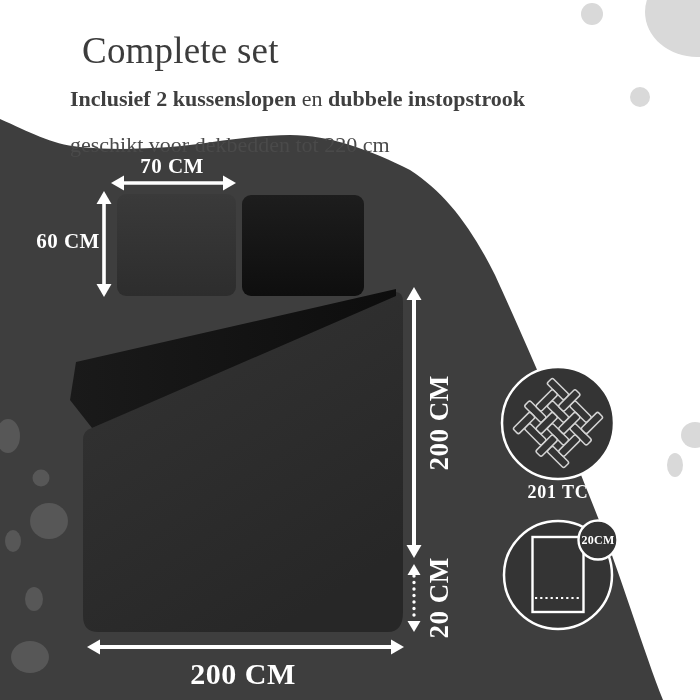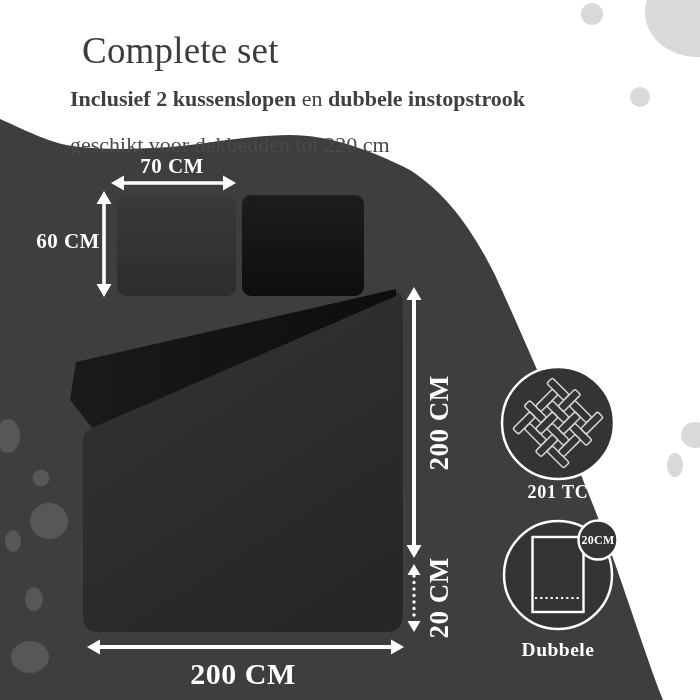--- a/index.html
+++ b/index.html
@@ -168,17 +168,16 @@
   </div>
 
   <div class="label fs21" style="left:172px; top:166px;">70 CM</div>
   <div class="label fs21" style="left:68px; top:241px;">60 CM</div>
   <div class="label rot fs27" style="left:439px; top:423px;">200 CM</div>
   <div class="label rot fs27" style="left:439px; top:598px;">20 CM</div>
   <div class="label fs30" style="left:243px; top:674px;">200 CM</div>
 
   <div class="label fs18" style="left:558px; top:492px;">201 TC</div>
   <div class="label badge2-label" style="left:558px; top:650px;">
-    <div>Dubbele</div>
   </div>
   <div class="label badge2-tag" style="left:598px; top:540px;">20CM</div>
 
 </div>
 
 </body></html>

